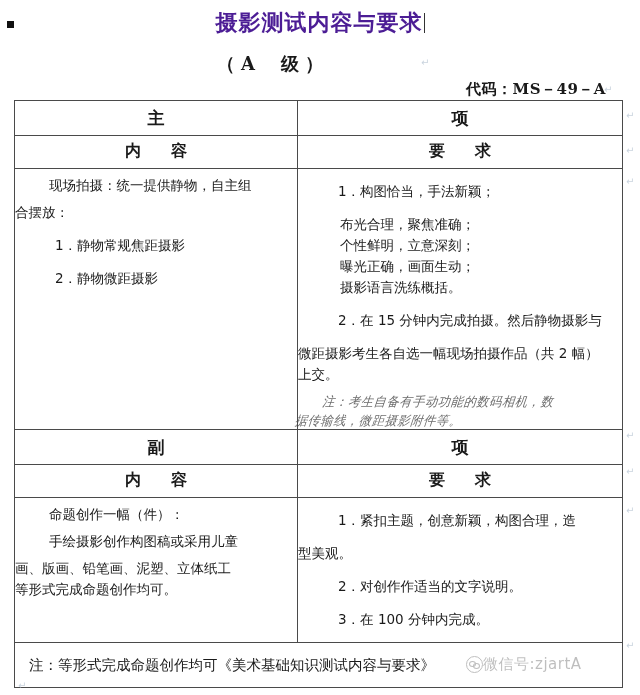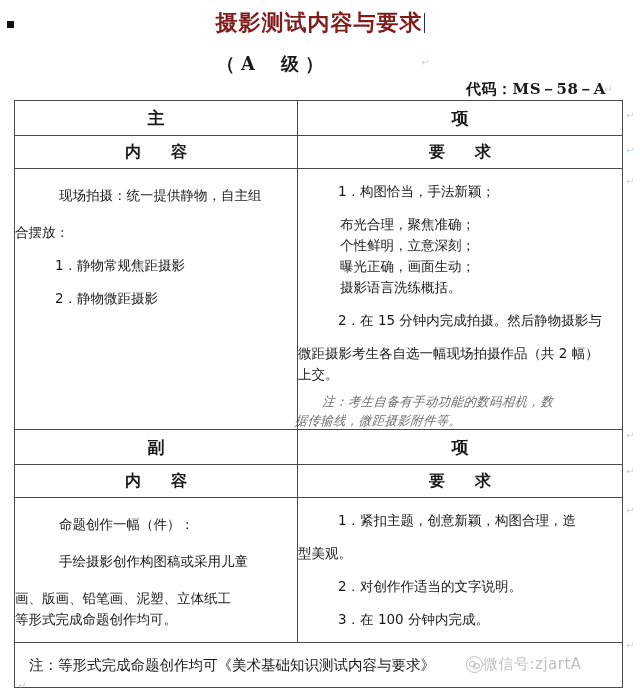--- a/index.html
+++ b/index.html
@@ -30,21 +30,21 @@
   
   .doc-title {
     position: absolute;
     left: 0;
     top: 8px;
     width: 640px;
     text-align: center;
     font-size: 22px;
     font-weight: bold;
     letter-spacing: 1px;
-    color: #7f1d1d;
+    color: #4c1d95;
     font-family: "DejaVu Serif", "Liberation Serif", serif;
     white-space: nowrap;
   }
   .title-caret {
     display: inline-block;
     width: 1px;
     height: 20px;
     background: #333;
     vertical-align: -3px;
     margin-left: 1px;
@@ -104,36 +104,36 @@
     line-height: 34px;
   }
   .section-title.left-part  { padding-right: 0; }
 
   
   .colhead-row td { height: 32px; vertical-align: middle; }
   .colhead {
     font-size: 16px;
     font-weight: bold;
     text-align: center;
-    font-family: Liberation Serif, serif;
+    font-family: Liberation Mono, monospace;
     line-height: 32px;
   }
   .colhead .gap { display: inline-block; width: 30px; }
 
   
   .cell-body {
     padding: 8px 9px 10px 9px;
     font-size: 13.5px;
     line-height: 21px;
     font-family: "DejaVu Sans", "Liberation Sans", sans-serif;
   }
   .body-main { height: 225px; }
   .body-sub  { height: 130px; }
 
-  .p-indent  { text-indent: 28px; margin: 16px; }
+  .p-indent  { text-indent: 28px; margin: 6px; }
   .p-flush   { text-indent: 0;    margin: 0; }
   .p-num     { text-indent: 28px; margin: 12px; }
   .p-cont    { text-indent: 42px; margin: 0; }
 
   
   .handnote {
     margin: 6px 0 0 0;
     font-family: "DejaVu Serif", "Liberation Serif", serif;
     font-style: italic;
     font-size: 12.5px;
@@ -206,21 +206,21 @@
 <div class="scan-marker"></div>
 
 <div class="doc-title">
   <span>摄影测试内容与要求</span><span class="title-caret"></span>
 </div>
 
 <div class="doc-grade">
   <span>（ A</span><span class="gap"></span><span>级 ）</span>
 </div>
 
-<div class="doc-code">代码：MS－58－A</div>
+<div class="doc-code">代码：MS－49－A</div>
 
 <table class="doc-table">
   <colgroup>
       <col class="col-left">
       <col class="col-right">
     </colgroup>
   <tbody>
 
     <tr class="section-row">
       <td>

